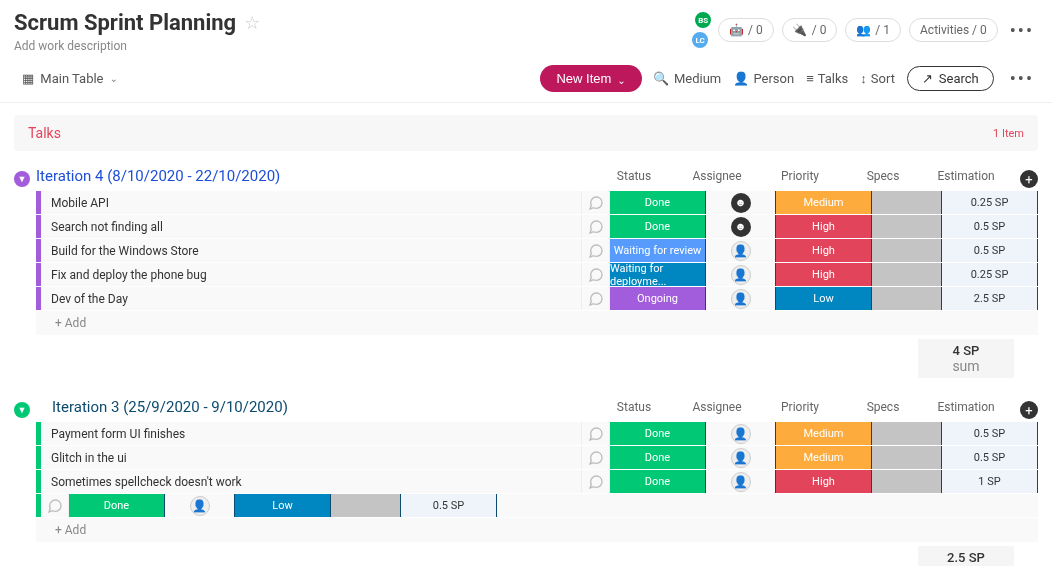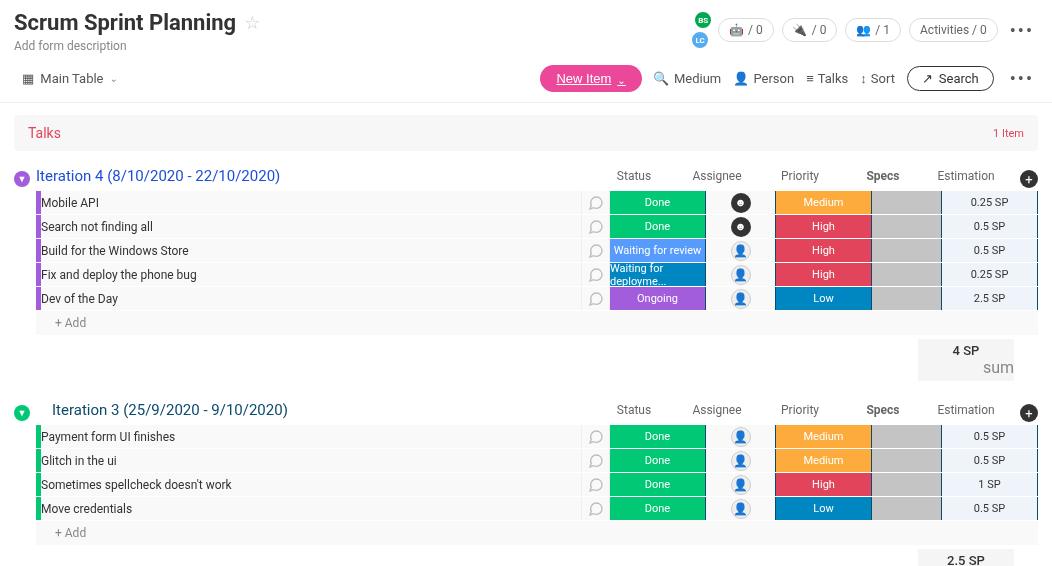--- a/index.html
+++ b/index.html
@@ -22,65 +22,65 @@
   .avatar-pill { width:20px; height:20px; border-radius:50%; font-size:8px; font-weight:bold; color:#fff; display:flex; align-items:center; justify-content:center; border:2px solid #fff;}
   .av-green{ background:#00a850; margin-right:-6px;}
   .av-blue{ background:#55acee;}
   .pill-btn { border:1px solid #ddd; border-radius:16px; padding:4px 10px; display:flex; align-items:center; gap:4px; font-size:12px; color:#666; background:#fff;}
   .dots-icon { font-size:18px; color:#555; letter-spacing:2px; padding:0 4px;}
   
   .toolbar { display:flex; align-items:center; justify-content:space-between; padding:6px 14px 10px 14px; border-bottom:1px solid #eee;}
   .tb-left { display:flex; align-items:center; gap:6px;}
   .view-btn { display:flex; align-items:center; gap:6px; padding:4px 8px; color:#555; font-size:13px;}
   .tb-right { display:flex; align-items:center; gap:12px;}
-  .new-item-btn { background:#ec4899; color:#fff; border:none; border-radius:16px; padding:6px 16px; font-size:13px; display:flex; align-items:flex-end; gap:6px;text-decoration:underline;}
+  .new-item-btn { background:#be185d; color:#fff; border:none; border-radius:16px; padding:6px 16px; font-size:13px; display:flex; align-items:flex-end; gap:6px;}
   .tool-link { display:flex; align-items:center; gap:4px; color:#555; font-size:13px;}
   .share-btn { border:1px solid #333; border-radius:16px; padding:4px 14px; display:flex; align-items:center; gap:6px; color:#333; font-size:13px;}
 
   .content { padding:12px 14px;}
   
   .talks-bar { background:#f7f7f7; border-radius:4px; padding:10px 14px; display:flex; justify-content:space-between; align-items:center; margin-bottom:16px;}
   .talks-title { color:#e2445c; font-size:14px;}
   .talks-count { color:#e2445c; font-size:11px;}
 
   .group { margin-bottom:20px;}
   .group-header-row { display:flex; align-items:center; }
   .collapse-circle { width:16px; height:16px; border-radius:50%; display:flex; align-items:center; justify-content:center; color:#fff; font-size:9px; margin-right:6px;}
   .cc-purple{ background:#a25ddc;}
   .cc-green{ background:#00c875;}
   .group-header { display:flex; align-items:stretch;}
   .group-title-cell { flex:1; display:flex; align-items:center; padding-bottom:6px;}
   .group-title-text { font-size:15px;}
   .gt-purple{ color:#1d4ed8;} .gt-green{ color:#0c4a6e;margin-left:16px;}
   .col-head { width:96px; text-align:center; color:#666; font-size:12px; display:flex; align-items:center; justify-content:center; padding-bottom:6px;}
-  .col-assignee{ width:70px;} .col-status{ width:96px;} .col-priority{width:96px;} .col-specs{width:70px;font-weight:bold;} .col-est{width:96px;}
+  .col-assignee{ width:70px;} .col-status{ width:96px;} .col-priority{width:96px;} .col-specs{width:70px;} .col-est{width:96px;}
   .plus-circle{ width:18px; height:18px; border-radius:50%; background:#333; color:#fff; display:flex; align-items:center; justify-content:center; font-size:13px; margin-left:6px; align-self:center;}
 
   .row { display:flex; align-items:stretch; height:24px; background:#f9f9f9; border-bottom:1px solid #fff;}
   .row-stripe{ width:5px;}
   .stripe-purple{ background:#a25ddc;} .stripe-green{ background:#00c875;}
-  .row-title { flex:1; display:flex; align-items:center; color:#333; font-size:12px; border-right:1px solid #eee;}
+  .row-title { flex:1; display:flex; align-items:center; padding-left:10px; color:#333; font-size:12px; border-right:1px solid #eee;}
   .chat-cell { width:28px; display:flex; align-items:center; justify-content:center; color:#bbb; border-right:1px solid #eee;}
   .cell { display:flex; align-items:center; justify-content:center; font-size:11px; color:#fff; border-right:1px solid #0c4a6e;}
   .status-cell{ width:96px;}
   .assignee-cell{ width:70px; background:transparent; color:#888;}
   .priority-cell{ width:96px;}
   .specs-cell{ width:70px; background:#c4c4c4;}
   .est-cell{ width:96px; background:#eef4fa; color:#333;}
   .avatar-ph{ width:20px; height:20px; border-radius:50%; background:#eee; border:1px solid #ccc; display:flex; align-items:center; justify-content:center; font-size:12px; color:#aaa;}
   .avatar-user{ width:20px; height:20px; border-radius:50%; background:#333; display:flex; align-items:center; justify-content:center; color:#fff; font-size:11px;}
   
   .add-row { display:flex; align-items:center; height:24px; background:#f9f9f9;}
   .add-stripe{ width:5px; opacity:0.4;}
   .add-text{ padding-left:14px; color:#888; font-size:12px;}
   
   .sum-row { display:flex; justify-content:flex-end; margin-top:4px;}
   .sum-box { width:96px; text-align:center; background:#f5f5f5; padding:4px 0; margin-right:24px;}
   .sum-val{ font-size:13px; color:#333; font-weight:500;}
-  .sum-lbl{ font-size:16px; color:#888;text-align:right;}
+  .sum-lbl{ font-size:14px; color:#888;}
 
   
   .st-done{ background:#00c875;}
   .st-waitrev{ background:#579bfc;}
   .st-waitdep{ background:#0086c0;}
   .st-ongoing{ background:#a25ddc;}
   .pr-med{ background:#fdab3d;}
   .pr-high{ background:#e2445c;}
   .pr-low{ background:#0086c0;}
 
@@ -88,21 +88,21 @@
 </style>
 </head>
 <body>
 
 <div class="header">
   <div class="title-wrap">
     <div class="title-row">
       <span class="title">Scrum Sprint Planning</span>
       <span class="star-icon">☆</span>
     </div>
-    <span class="desc">Add form description</span>
+    <span class="desc">Add work description</span>
   </div>
   <div class="header-right">
     <div class="avatar-stack">
       <div class="avatar-pill av-green">BS</div>
       <div class="avatar-pill av-blue">LC</div>
     </div>
     <div class="pill-btn">
       <span>🤖</span>
       <span>/ 0</span>
     </div>
@@ -335,21 +335,20 @@
         <div class="cell status-cell st-done">Done</div>
         <div class="cell assignee-cell">
               <div class="avatar-ph">👤</div>
             </div>
         <div class="cell priority-cell pr-high">High</div>
         <div class="cell specs-cell"></div>
         <div class="cell est-cell">1 SP</div>
       </div>
       <div class="row">
         <div class="row-stripe stripe-green"></div>
-        <div class="row-title">Move credentials</div>
         <div class="chat-cell">
           <svg width="16" height="16" viewBox="0 0 24 24" fill="none" stroke="#bbb" stroke-width="2">
                 <path d="M21 11.5a8.38 8.38 0 0 1-8.5 8.5 8.5 8.5 0 0 1-3.8-.9L3 21l1.9-5.7A8.38 8.38 0 0 1 4 11.5 8.5 8.5 0 0 1 12.5 3 8.38 8.38 0 0 1 21 11.5z"></path>
               </svg>
         </div>
         <div class="cell status-cell st-done">Done</div>
         <div class="cell assignee-cell">
               <div class="avatar-ph">👤</div>
             </div>
         <div class="cell priority-cell pr-low">Low</div>

